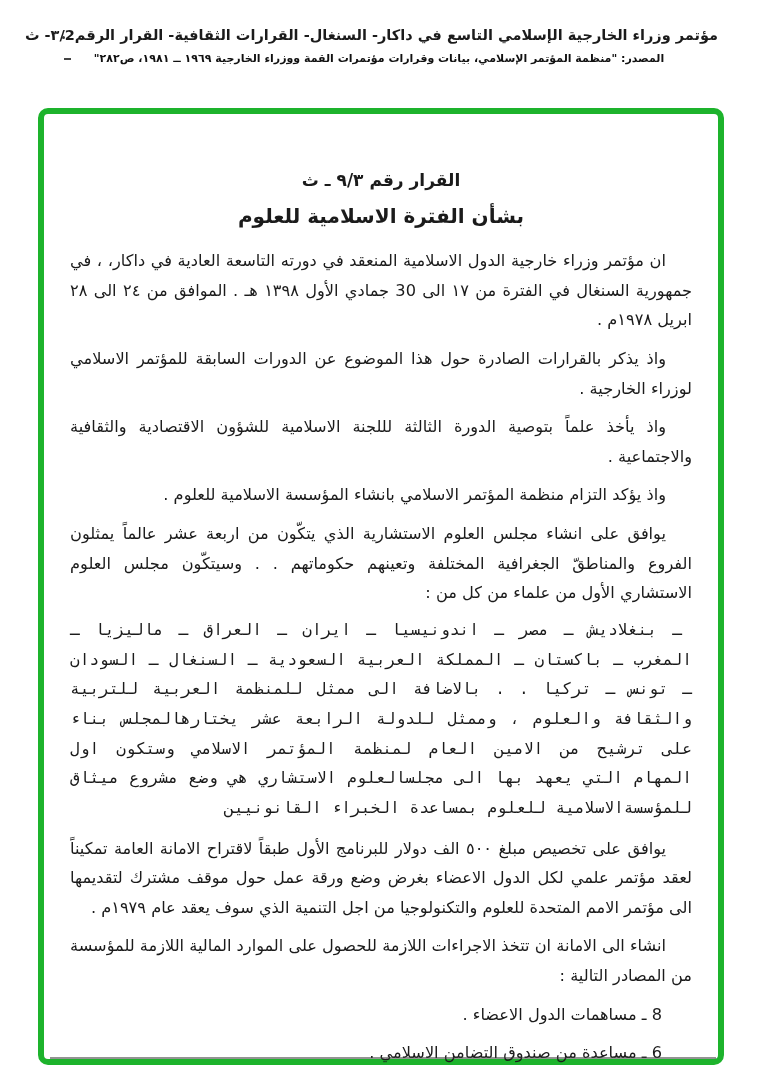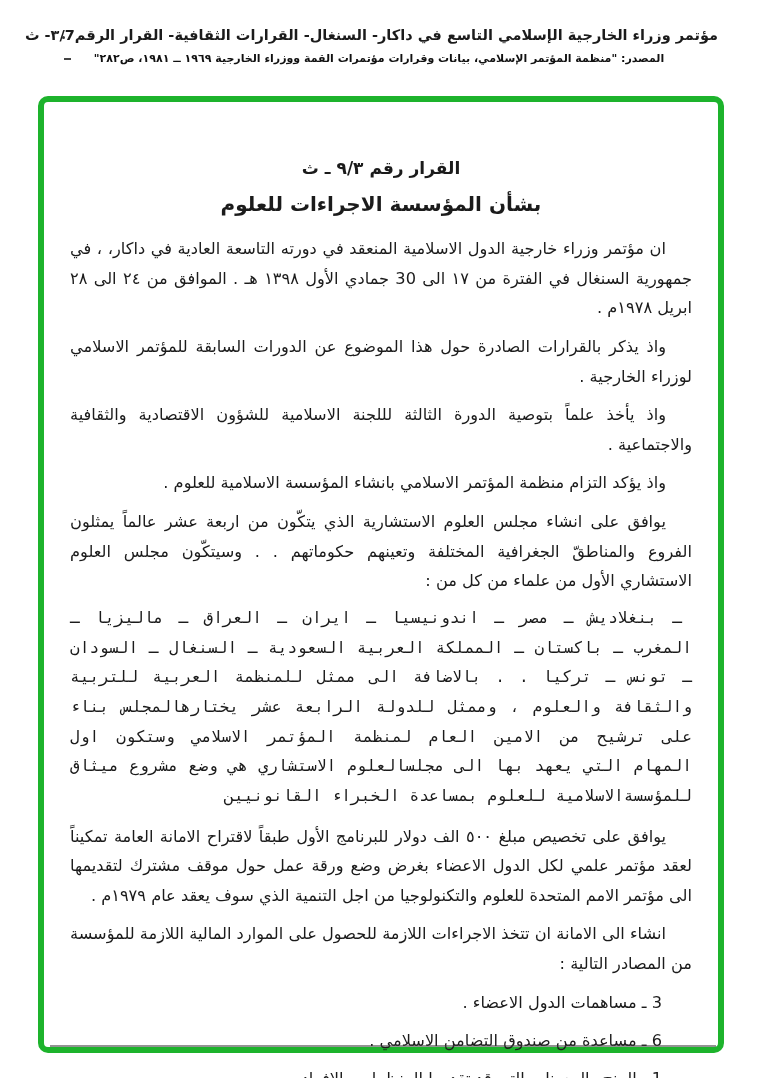--- a/index.html
+++ b/index.html
@@ -23,21 +23,21 @@
     font-weight:bold;font-size:11px;margin-top:7px;color:#111;
   }
   .artifact-dot{
     position:absolute;left:62px;top:36px;width:3px;height:3px;
     background:#333;border-radius:50%;
   }
   .artifact-dash{
     position:absolute;left:64px;top:58px;width:7px;height:2px;background:#444;
   }
   .frame{
-    position:absolute;left:38px;top:96px;
+    position:absolute;left:38px;top:108px;
     width:686px;height:957px;
     box-sizing:border-box;
     border:6px solid #1db32c;
     border-radius:10px;
     padding:56px 26px 0 26px;
     background:#ffffff;
   }
   .scan-line{
     position:absolute;bottom:0px;left:6px;width:666px;height:2px;
     background:#3a3a3a;opacity:.55;
@@ -63,44 +63,44 @@
     padding-right:30px;margin:0 0 9px 0;
     text-align:right;
   }
 </style>
 </head>
 <body>
 
 <div class="page">
 
   <div class="header">
-    <div class="header-line1">مؤتمر وزراء الخارجية الإسلامي التاسع في داكار- السنغال- القرارات الثقافية- القرار الرقم٣/7- ث</div>
+    <div class="header-line1">مؤتمر وزراء الخارجية الإسلامي التاسع في داكار- السنغال- القرارات الثقافية- القرار الرقم٣/2- ث</div>
     <div class="header-line2">المصدر: "منظمة المؤتمر الإسلامي، بيانات وقرارات مؤتمرات القمة ووزراء الخارجية ١٩٦٩ ــ ١٩٨١، ص٢٨٢"</div>
   </div>
 
   <div class="artifact-dot"></div>
   <div class="artifact-dash"></div>
 
   <div class="frame">
 
     <div class="doc-title">القرار رقم ٩/٣ ـ ث</div>
 
-    <div class="doc-subtitle">بشأن المؤسسة الاجراءات للعلوم</div>
+    <div class="doc-subtitle">بشأن الفترة الاسلامية للعلوم</div>
 
     <div class="doc-body">
       <p class="para">ان مؤتمر وزراء خارجية الدول الاسلامية المنعقد في دورته التاسعة العادية في داكار، ، في جمهورية السنغال في الفترة من ١٧ الى 30 جمادي الأول ١٣٩٨ هـ . الموافق من ٢٤ الى ٢٨ ابريل ١٩٧٨م .</p>
       <p class="para">واذ يذكر بالقرارات الصادرة حول هذا الموضوع عن الدورات السابقة للمؤتمر الاسلامي لوزراء الخارجية .</p>
       <p class="para">واذ يأخذ علماً بتوصية الدورة الثالثة لللجنة الاسلامية للشؤون الاقتصادية والثقافية والاجتماعية .</p>
       <p class="para">واذ يؤكد التزام منظمة المؤتمر الاسلامي بانشاء المؤسسة الاسلامية للعلوم .</p>
       <p class="para">يوافق على انشاء مجلس العلوم الاستشارية الذي يتكّون من اربعة عشر عالماً يمثلون الفروع والمناطقّ الجغرافية المختلفة وتعينهم حكوماتهم . . وسيتكّون مجلس العلوم الاستشاري الأول من علماء من كل من :</p>
       <p class="para small-indent">ـ بنغلاديش ـ مصر ـ اندونيسيا ـ ايران ـ العراق ـ ماليزيا ـ المغرب ـ باكستان ـ المملكة العربية السعودية ـ السنغال ـ السودان ـ تونس ـ تركيا . . بالاضافة الى ممثل للمنظمة العربية للتربية والثقافة والعلوم ، وممثل للدولة الرابعة عشر يختارهالمجلس بناء على ترشيح من الامين العام لمنظمة المؤتمر الاسلامي وستكون اول المهام التي يعهد بها الى مجلسالعلوم الاستشاري هي وضع مشروع ميثاق للمؤسسةالاسلامية للعلوم بمساعدة الخبراء القانونيين</p>
       <p class="para">يوافق على تخصيص مبلغ ٥٠٠ الف دولار للبرنامج الأول طبقاً لاقتراح الامانة العامة تمكيناً لعقد مؤتمر علمي لكل الدول الاعضاء بغرض وضع ورقة عمل حول موقف مشترك لتقديمها الى مؤتمر الامم المتحدة للعلوم والتكنولوجيا من اجل التنمية الذي سوف يعقد عام ١٩٧٩م .</p>
       <p class="para">انشاء الى الامانة ان تتخذ الاجراءات اللازمة للحصول على الموارد المالية اللازمة للمؤسسة من المصادر التالية :</p>
 
-      <div class="list-item">3 ـ مساهمات الدول الاعضاء .</div>
+      <div class="list-item">8 ـ مساهمات الدول الاعضاء .</div>
       <div class="list-item">6 ـ مساعدة من صندوق التضامن الاسلامي .</div>
       <div class="list-item">1 ـ المنح والمعونات التي قد تقدمها المنظمات والافراد .</div>
 
     </div>
 
     <div class="scan-line"></div>
   </div>
 
 </div>
 

